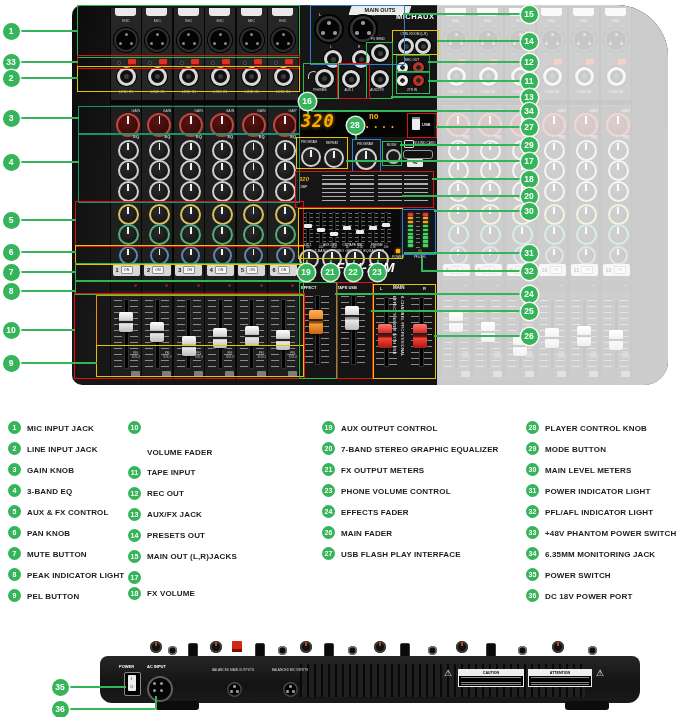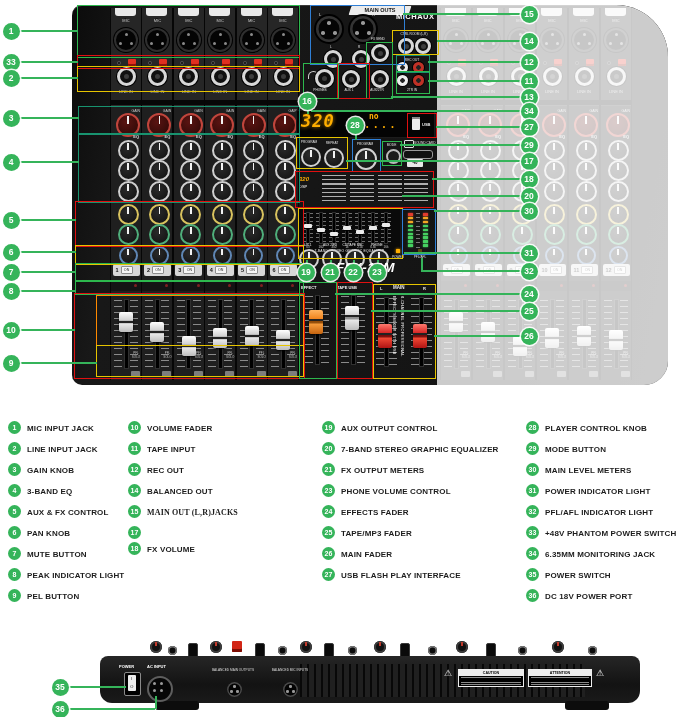--- a/index.html
+++ b/index.html
@@ -1150,37 +1150,41 @@
           <div class="ltext" style="max-width: 110px;">PEAK INDICATOR LIGHT</div>
         </div>
         <div class="litem">
           <div class="lnum">9</div>
           <div class="ltext" style="max-width: 110px;">PEL BUTTON</div>
         </div>
       </div>
       <div class="lcol" style="left: 128px; width: 180px;">
         <div class="litem">
           <div class="lnum">10</div>
-          <div class="ltext" style="max-width: 160px;">VOLUME FADER</div>
+          <div class="ltext" style="max-width: 160px; margin-top: 24px;">VOLUME FADER</div>
         </div>
         <div class="litem">
           <div class="lnum">11</div>
           <div class="ltext" style="max-width: 160px;">TAPE INPUT</div>
         </div>
         <div class="litem">
           <div class="lnum">12</div>
           <div class="ltext" style="max-width: 160px;">REC OUT</div>
         </div>
         <div class="litem">
+          <div class="lnum">13</div>
+          <div class="ltext" style="max-width: 160px;">AUX/FX JACK</div>
+        </div>
+        <div class="litem">
           <div class="lnum">14</div>
-          <div class="ltext" style="max-width: 160px;">BALANCED OUT</div>
+          <div class="ltext" style="max-width: 160px;">PRESETS OUT</div>
         </div>
         <div class="litem">
           <div class="lnum">15</div>
-          <div class="ltext" style="max-width: 160px; font-family: Liberation Serif, serif;">MAIN OUT (L,R)JACKS</div>
+          <div class="ltext" style="max-width: 160px;">MAIN OUT (L,R)JACKS</div>
         </div>
         <div class="litem wrap2">
           <div class="lnum">17</div>
         </div>
         <div class="litem">
           <div class="lnum">18</div>
           <div class="ltext" style="max-width: 160px;">FX VOLUME</div>
         </div>
       </div>
       <div class="lcol" style="left: 322px; width: 220px;">
@@ -1196,24 +1200,20 @@
           <div class="lnum">21</div>
           <div class="ltext" style="max-width: 200px;">FX OUTPUT METERS</div>
         </div>
         <div class="litem">
           <div class="lnum">23</div>
           <div class="ltext" style="max-width: 200px;">PHONE VOLUME CONTROL</div>
         </div>
         <div class="litem">
           <div class="lnum">24</div>
           <div class="ltext" style="max-width: 200px;">EFFECTS FADER</div>
-        </div>
-        <div class="litem">
-          <div class="lnum">25</div>
-          <div class="ltext" style="max-width: 200px;">TAPE/MP3 FADER</div>
         </div>
         <div class="litem">
           <div class="lnum">26</div>
           <div class="ltext" style="max-width: 200px;">MAIN FADER</div>
         </div>
         <div class="litem">
           <div class="lnum">27</div>
           <div class="ltext" style="max-width: 200px;">USB FLASH PLAY INTERFACE</div>
         </div>
       </div>

